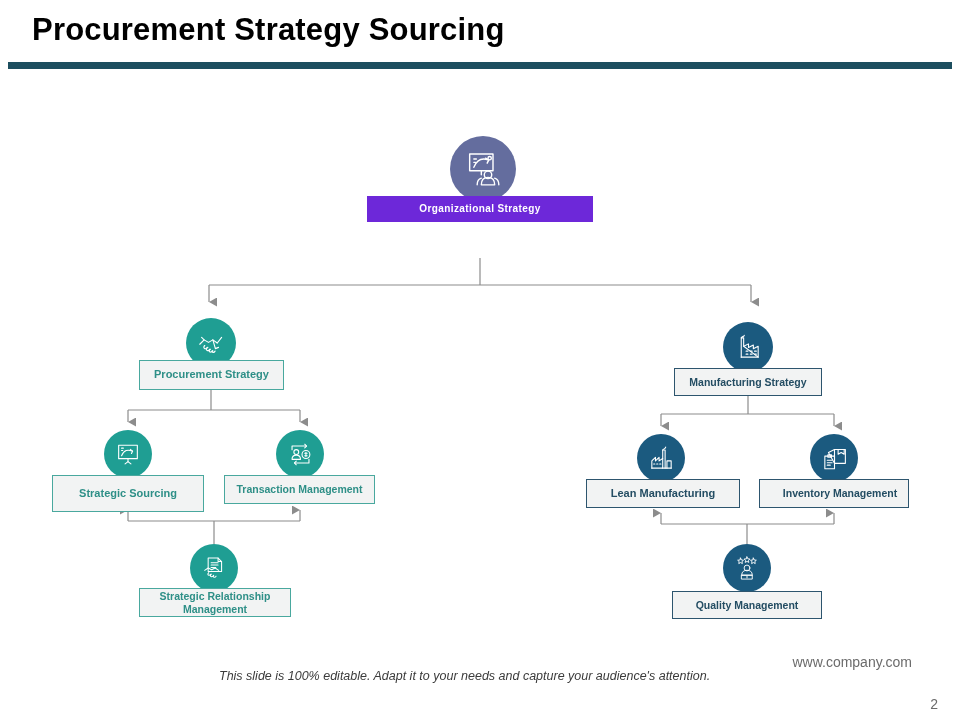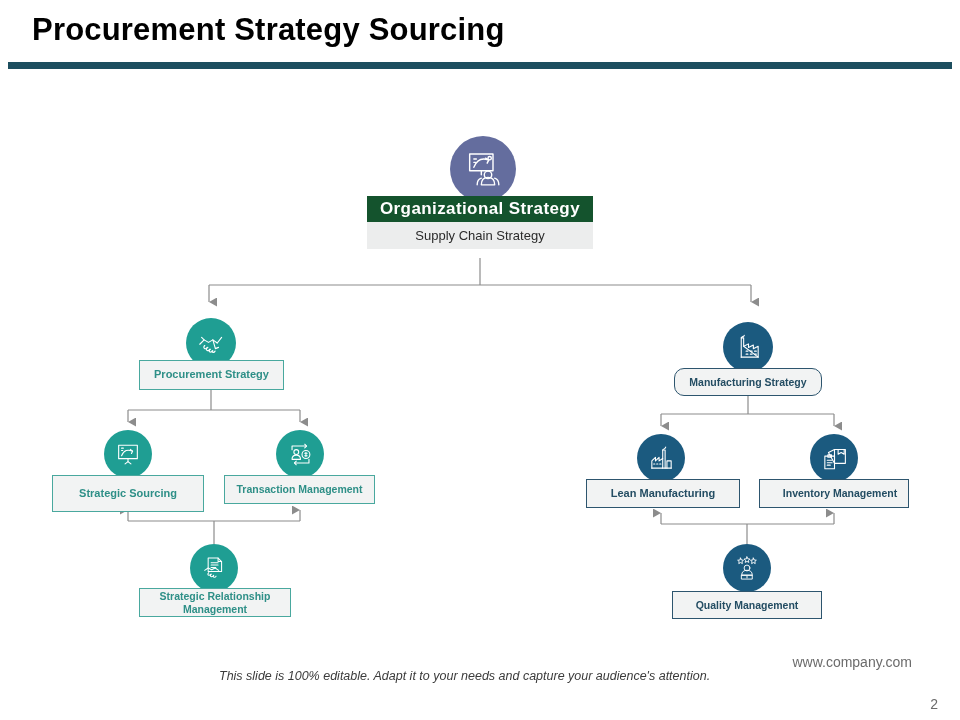--- a/index.html
+++ b/index.html
@@ -47,23 +47,23 @@
   }
 
   
   .root-node {
     position: absolute;
     left: 367px;
     top: 196px;
     width: 226px;
   }
   .root-head {
-    background: #14532d;
+    background: #6d28d9;
     color: #ffffff;
-    font-size: 17px;
+    font-size: 10px;
     font-weight: bold;
     text-align: center;
     line-height: 26px;
     height: 26px;
     letter-spacing: 0.4px;
   }
   .root-body {
     background: #eceded;
     color: #2b2b2b;
     font-size: 13px;
@@ -202,21 +202,20 @@
       <circle cx="32" cy="11" r="2"></circle>
       <circle cx="30" cy="31" r="4.5"></circle>
       <path d="M22,43 C22,36 26,34 30,34 C34,34 38,36 38,43 Z"></path>
       <path d="M17,43 C17,38 19,36 22,35"></path>
       <path d="M43,43 C43,38 41,36 38,35"></path>
     </g>
   </svg>
 </div>
 <div class="root-node">
   <div class="root-head">Organizational Strategy</div>
-  <div class="root-body">Supply Chain Strategy</div>
 </div>
 
 <div class="node teal">
   <div class="circle" style="left:186px; top:318px; width:50px; height:50px;">
     <svg class="glyph" width="30" height="30" viewBox="0 0 48 48">
       <g fill="none" stroke="#ffffff" stroke-width="1.8" stroke-linecap="round" stroke-linejoin="round">
         <path d="M6,26 L13,19 L20,23 L27,19 L34,24"></path>
         <path d="M34,24 L41,15"></path>
         <path d="M13,19 L9,15"></path>
         <path d="M14,28 C12,30 12,32 14,33 C16,34 18,32 19,31"></path>
@@ -287,21 +286,21 @@
       <g fill="none" stroke="#ffffff" stroke-width="1.8" stroke-linecap="round" stroke-linejoin="round">
         <path d="M12,40 L12,8 L16,8 L16,22"></path>
         <path d="M16,22 L24,18 L24,24 L32,20 L32,26 L40,22 L40,40 Z"></path>
         <path d="M12,40 L40,40"></path>
         <path d="M20,30 L23,30 M27,30 L30,30 M34,30 L37,30"></path>
         <path d="M20,35 L23,35 M27,35 L30,35 M34,35 L37,35"></path>
         <path d="M12,8 C14,5 17,6 17,4"></path>
       </g>
     </svg>
   </div>
-  <div class="label-box" style="left:674px; top:368px; width:148px; height:28px; font-size:10.5px;border-radius:10px;">Manufacturing Strategy</div>
+  <div class="label-box" style="left:674px; top:368px; width:148px; height:28px; font-size:10.5px;">Manufacturing Strategy</div>
 </div>
 
 <div class="node navy">
   <div class="circle" style="left:637px; top:434px; width:48px; height:48px;">
     <svg class="glyph" width="29" height="29" viewBox="0 0 48 48">
       <g fill="none" stroke="#ffffff" stroke-width="1.8" stroke-linecap="round" stroke-linejoin="round">
         <path d="M26,40 L26,10 L30,10 L30,40"></path>
         <path d="M26,10 C28,7 31,8 31,5"></path>
         <path d="M8,40 L8,28 L14,22 L14,28 L20,22 L20,28 L26,24"></path>
         <path d="M8,40 L40,40"></path>

